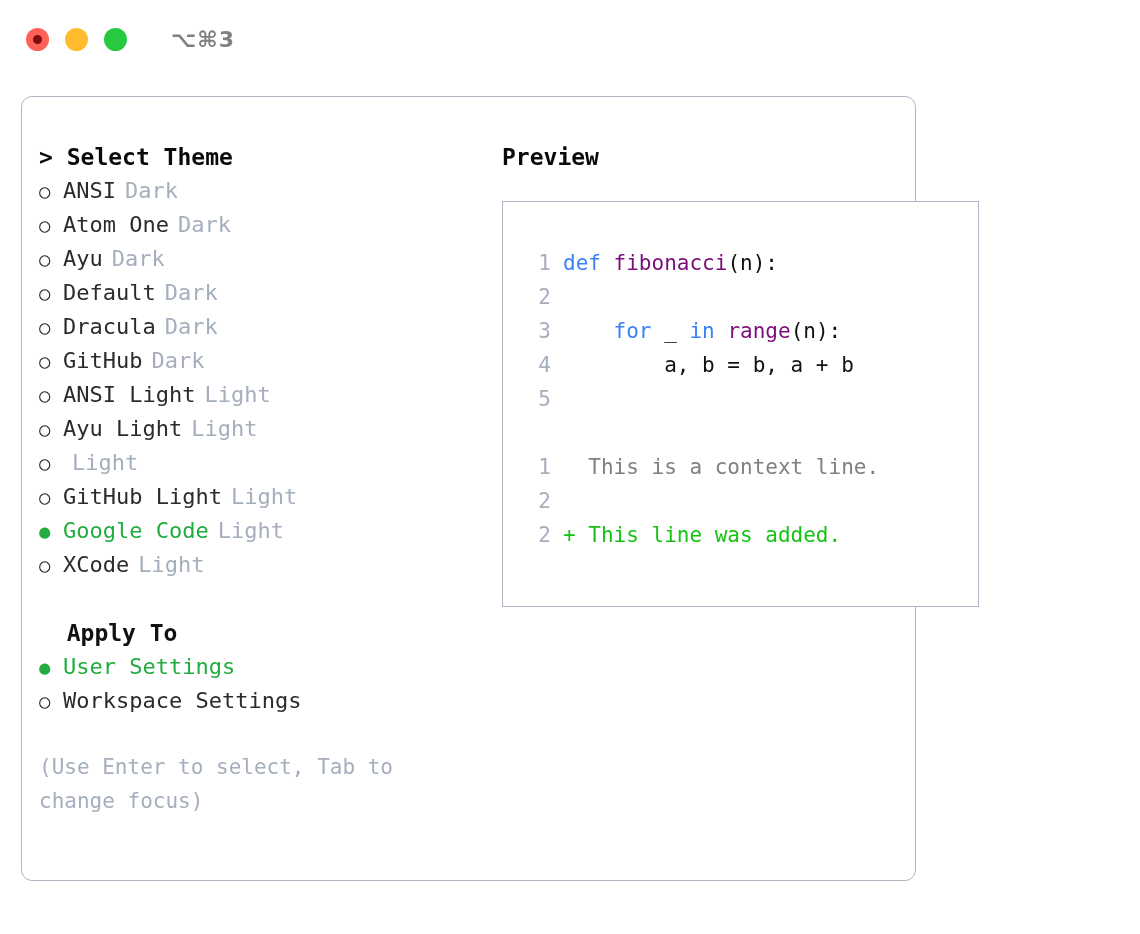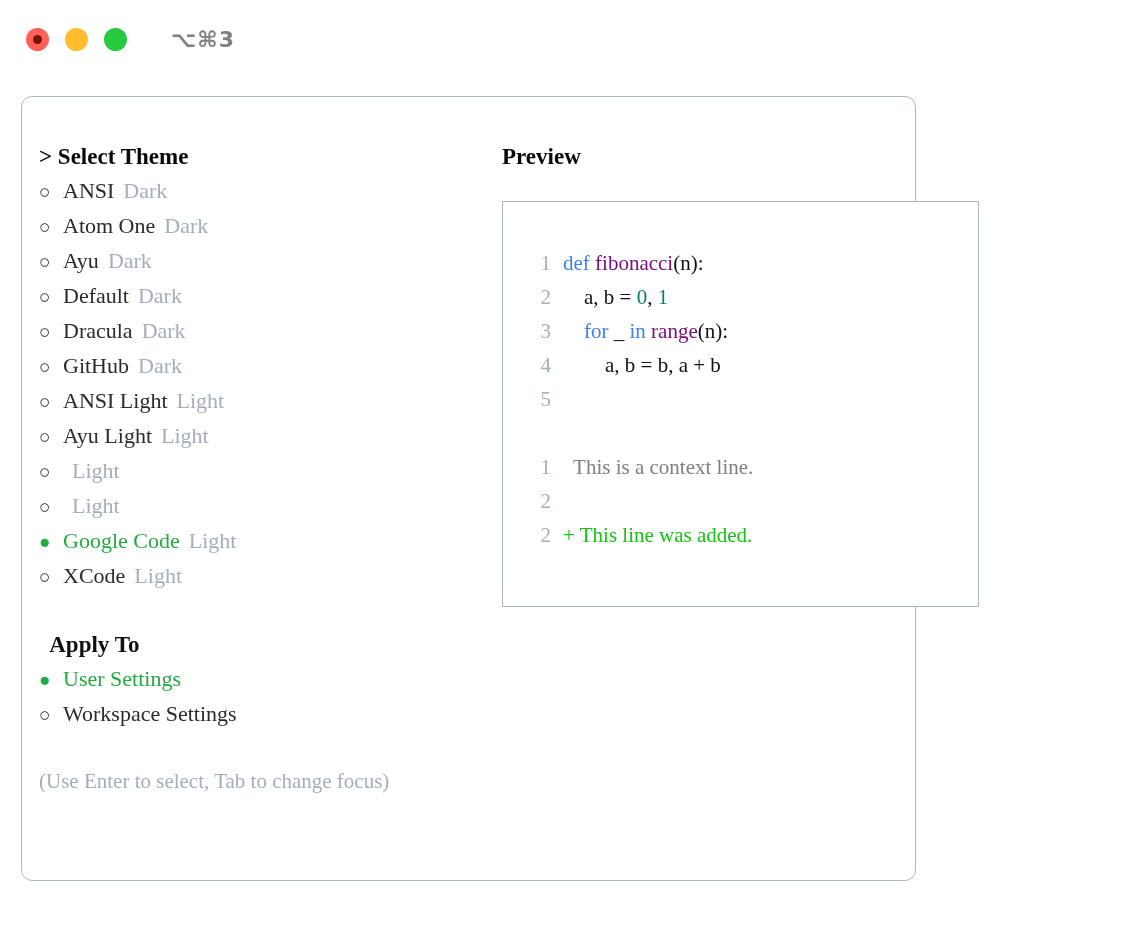--- a/index.html
+++ b/index.html
@@ -63,21 +63,20 @@
   
   .panel {
     position: absolute;
     left: 21px;
     top: 96px;
     width: 895px;
     height: 785px;
     border: 1.6px solid #aeb6c4;
     border-radius: 11px;
     background: #ffffff;
-    font-family: Liberation Serif, serif;
   }
 
   .panel-inner {
     position: relative;
     width: 100%;
     height: 100%;
     padding: 42px 0 0 0;
   }
 
   
@@ -206,21 +205,21 @@
         <div id="theme-list">
             <div class="opt-row"><span class="bullet">○</span><span class="opt-label">ANSI</span><span class="opt-variant">Dark</span></div>
             <div class="opt-row"><span class="bullet">○</span><span class="opt-label">Atom One</span><span class="opt-variant">Dark</span></div>
             <div class="opt-row"><span class="bullet">○</span><span class="opt-label">Ayu</span><span class="opt-variant">Dark</span></div>
             <div class="opt-row"><span class="bullet">○</span><span class="opt-label">Default</span><span class="opt-variant">Dark</span></div>
             <div class="opt-row"><span class="bullet">○</span><span class="opt-label">Dracula</span><span class="opt-variant">Dark</span></div>
             <div class="opt-row"><span class="bullet">○</span><span class="opt-label">GitHub</span><span class="opt-variant">Dark</span></div>
             <div class="opt-row"><span class="bullet">○</span><span class="opt-label">ANSI Light</span><span class="opt-variant">Light</span></div>
             <div class="opt-row"><span class="bullet">○</span><span class="opt-label">Ayu Light</span><span class="opt-variant">Light</span></div>
             <div class="opt-row"><span class="bullet">○</span><span class="opt-variant">Light</span></div>
-            <div class="opt-row"><span class="bullet">○</span><span class="opt-variant">Light</span></div>
+            <div class="opt-row"><span class="bullet">○</span><span class="opt-label">GitHub Light</span><span class="opt-variant">Light</span></div>
             <div class="opt-row"><span class="bullet on">●</span><span class="opt-label selected">Google Code</span><span class="opt-variant">Light</span></div>
             <div class="opt-row"><span class="bullet">○</span><span class="opt-label">XCode</span><span class="opt-variant">Light</span></div>
           </div>
 
         <div class="spacer-block"></div>
 
         <div class="section-header unfocused">  Apply To</div>
 
         <div id="apply-list">
             <div class="opt-row"><span class="bullet on">●</span><span class="opt-label selected">User Settings</span></div>
@@ -229,21 +228,21 @@
 
         <div class="hint">(Use Enter to select, Tab to change focus)</div>
       </div>
 
       <div class="right-col">
         <div class="preview-title">Preview</div>
 
         <div class="preview-box">
           <div id="code-block">
               <div class="code-line"><span class="lineno">1</span><span><span class="tok-kw">def </span><span class="tok-fn">fibonacci</span><span class="tok-punc">(n):</span></span></div>
-              <div class="code-line"><span class="lineno">2</span><span><span class="tok-plain">    a, b = </span><span class="tok-num">0</span><span class="tok-plain">, </span><span class="tok-num">1</span></span></div>
+              <div class="code-line"><span class="lineno">2</span></div>
               <div class="code-line"><span class="lineno">3</span><span><span class="tok-plain">    </span><span class="tok-kw">for</span><span class="tok-plain"> _ </span><span class="tok-kw">in</span><span class="tok-plain"> </span><span class="tok-fn">range</span><span class="tok-punc">(n):</span></span></div>
               <div class="code-line"><span class="lineno">4</span><span><span class="tok-plain">        a, b = b, a + b</span></span></div>
               <div class="code-line"><span class="lineno">5</span></div>
             </div>
           <div class="code-gap"></div>
           <div id="diff-block">
               <div class="code-line"><span class="lineno">1</span><span class="diff-ctx">  This is a context line.</span></div>
               <div class="code-line"><span class="lineno">2</span></div>
               <div class="code-line"><span class="lineno">2</span><span class="diff-add">+ This line was added.</span></div>
             </div>

